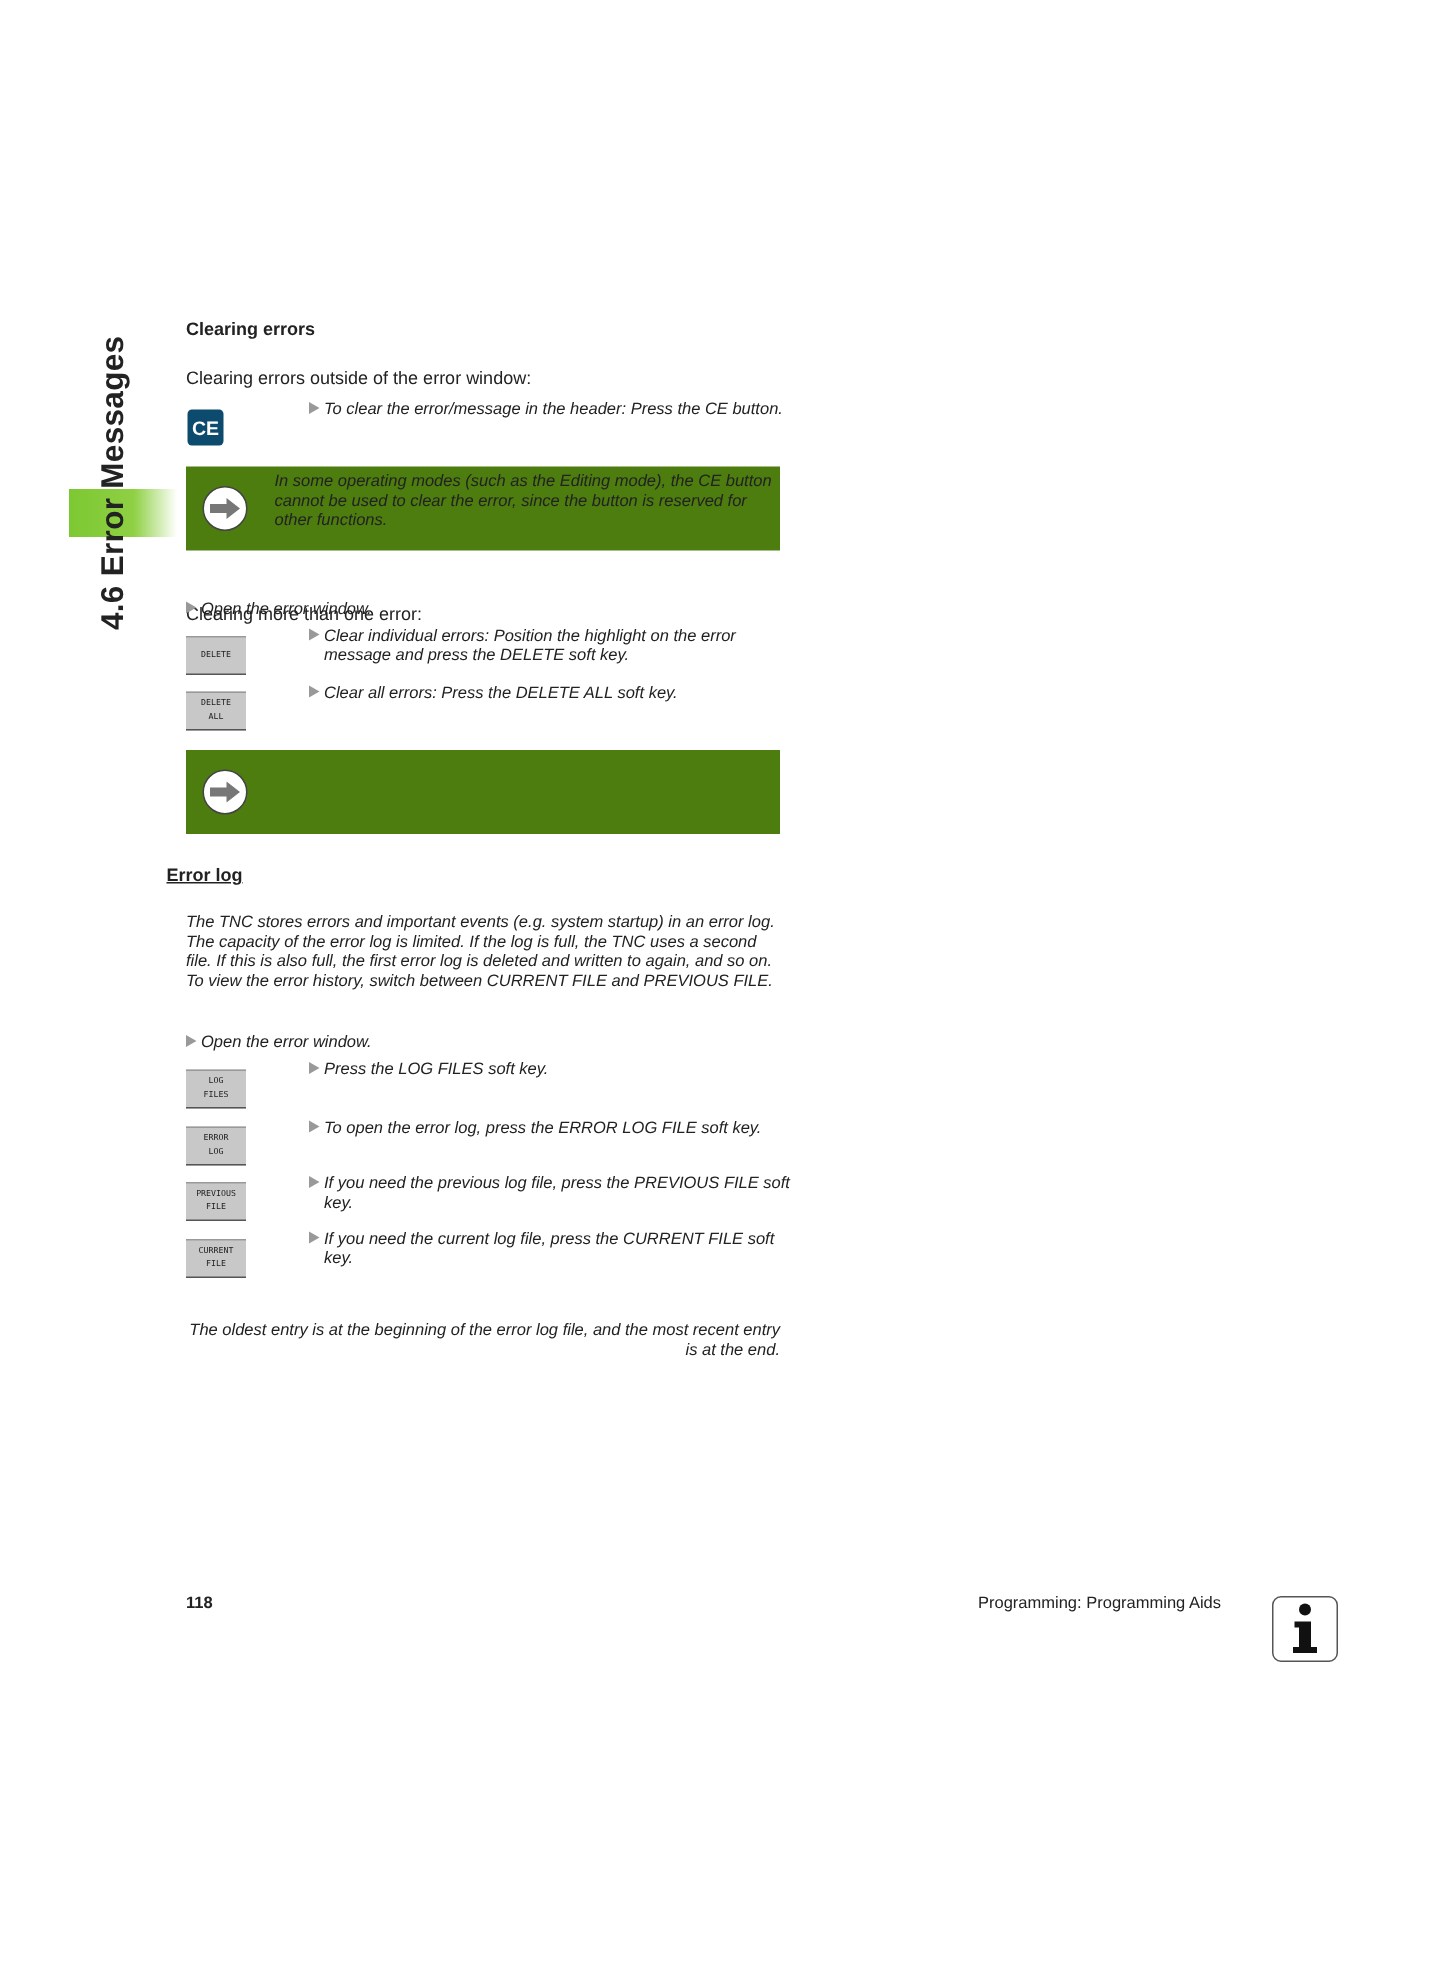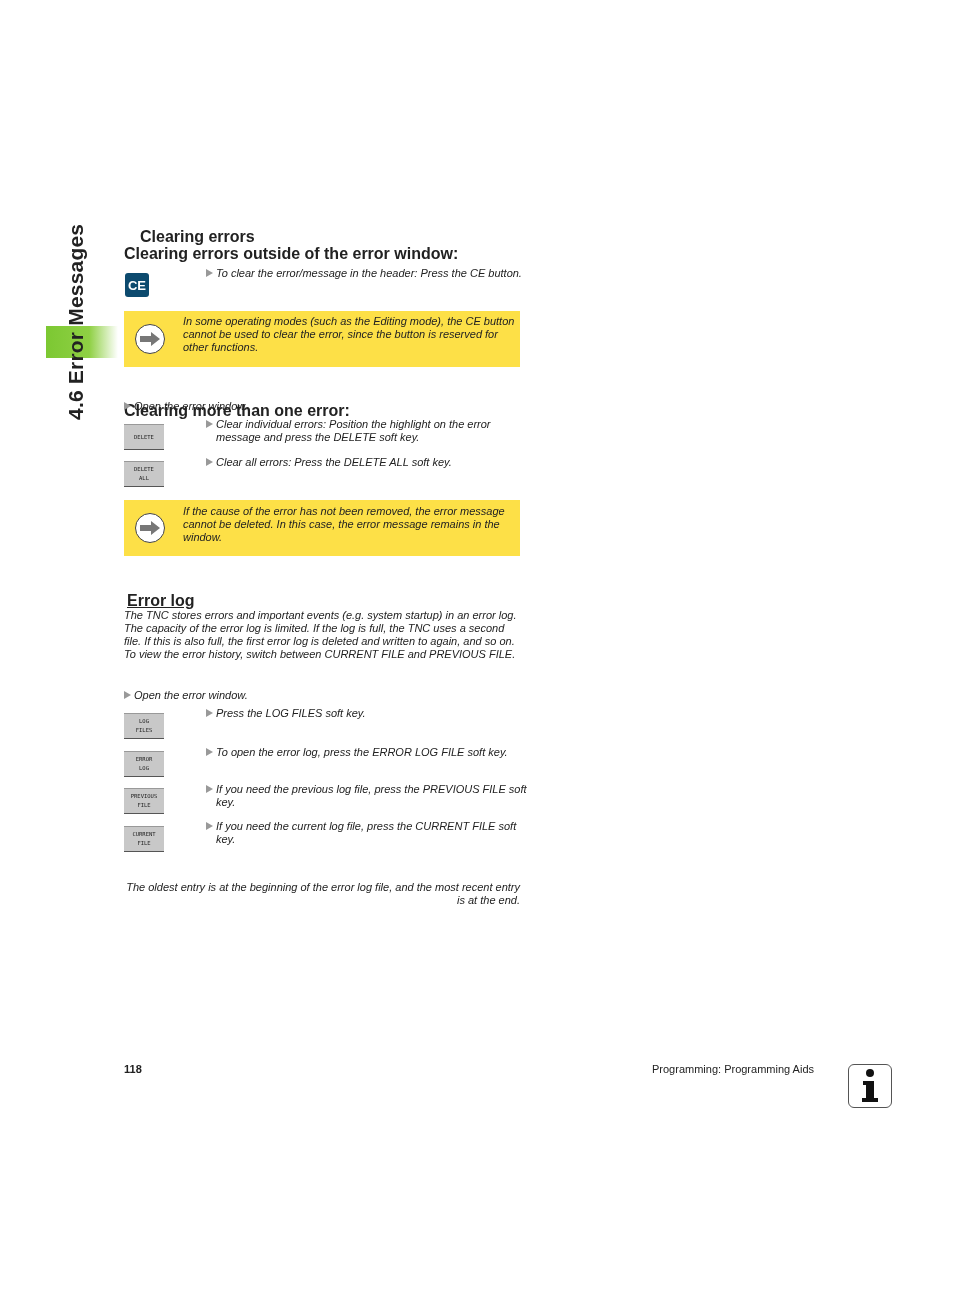--- a/index.html
+++ b/index.html
@@ -1,26 +1,26 @@
 <!DOCTYPE html>
 <html><head>
 <meta charset="utf-8">
 <style>
   html,body{margin:0;padding:0;background:#fff;}
   body{width:954px;height:1308px;position:relative;font-family:"Liberation Sans",sans-serif;color:#222;overflow:hidden;}
   .abs{position:absolute;}
   .side-tab{left:46px;top:326px;width:72px;height:32px;background:linear-gradient(to right,#7cc832 0%,#8fd044 60%,#ffffff 100%);}
   .side-title{left:64px;top:420px;transform-origin:left top;transform:rotate(-90deg);font-size:21px;font-weight:bold;color:#222;white-space:nowrap;letter-spacing:0.2px;}
-  h2{margin:16px;font-size:16px;font-weight:bold;}
-  .sub{font-size:16px;font-weight:bold;}
+  h2{margin:0;font-size:12px;font-weight:bold;}
+  .sub{font-size:12px;font-weight:normal;}
   .txt{font-size:11px;line-height:13px;font-style:italic;}
   .tri{display:inline-block;width:0;height:0;border-top:4.5px solid transparent;border-bottom:4.5px solid transparent;border-left:7px solid #999;margin-right:3px;vertical-align:0px;}
   .step{padding-left:10px;text-indent:-10px;}
   .ce{left:125px;top:273px;width:24px;height:24px;background:#0c4a6e;color:#fff;font-weight:bold;font-size:13px;border-radius:3px;display:flex;align-items:center;justify-content:center;}
-  .note{left:124px;width:396px;background:#fde047;}
+  .note{left:124px;width:396px;background:#4d7c0f;}
   .arrow-ic{width:30px;height:30px;border-radius:50%;border:1.5px solid #444;background:#fff;display:flex;align-items:center;justify-content:center;box-sizing:border-box;}
   .sk{left:124px;width:40px;height:26px;background:#c8c8c8;border-top:1px solid #999;border-bottom:1px solid #555;font-family:"DejaVu Sans Mono",monospace;font-size:5.5px;color:#222;display:flex;flex-direction:column;align-items:center;justify-content:center;line-height:9px;box-sizing:border-box;}
   .foot{font-size:11px;}
   .info-ic{left:848px;top:1064px;width:44px;height:44px;border:1.5px solid #555;border-radius:6px;box-sizing:border-box;display:flex;align-items:center;justify-content:center;}
 </style>
 </head>
 <body>
 
 <div class="abs side-tab"></div>
 <div class="abs side-title">4.6 Error Messages</div>
@@ -53,21 +53,20 @@
     <span>ALL</span>
   </div>
 <div class="abs txt step" style="left:206px;top:456px;width:310px;"><span class="tri"></span><span>Clear all errors: Press the DELETE ALL soft key.</span></div>
 
 <div class="abs note" style="top:500px;height:56px;">
   <div class="abs arrow-ic" style="left:11px;top:13px;">
     <svg width="22" height="16" viewBox="0 0 22 16">
         <path d="M1 5h11V1l9 7-9 7v-4H1z" fill="#777"></path>
       </svg>
   </div>
-  <div class="abs txt" style="left:59px;top:5px;width:332px;">If the cause of the error has not been removed, the error message cannot be deleted. In this case, the error message remains in the window.</div>
 </div>
 
 <h2 class="abs" style="left:111px;top:576px;text-decoration:underline;">Error log</h2>
 <div class="abs txt" style="left:124px;top:609px;width:396px;">The TNC stores errors and important events (e.g. system startup) in an error log. The capacity of the error log is limited. If the log is full, the TNC uses a second file. If this is also full, the first error log is deleted and written to again, and so on. To view the error history, switch between CURRENT FILE and PREVIOUS FILE.</div>
 
 <div class="abs txt step" style="left:124px;top:689px;"><span class="tri"></span><span>Open the error window.</span></div>
 
 <div class="abs sk" style="top:713px;">
     <span>LOG</span>
     <span>FILES</span>

